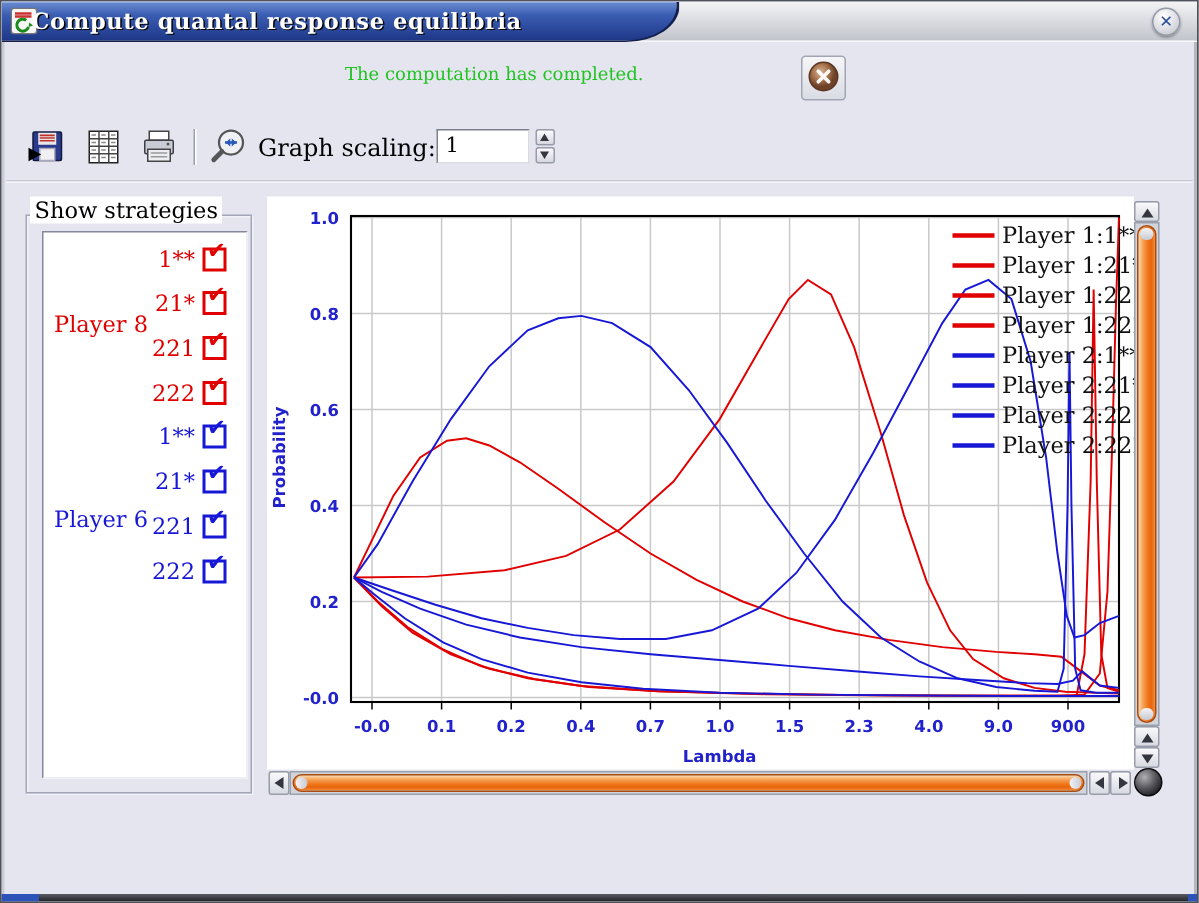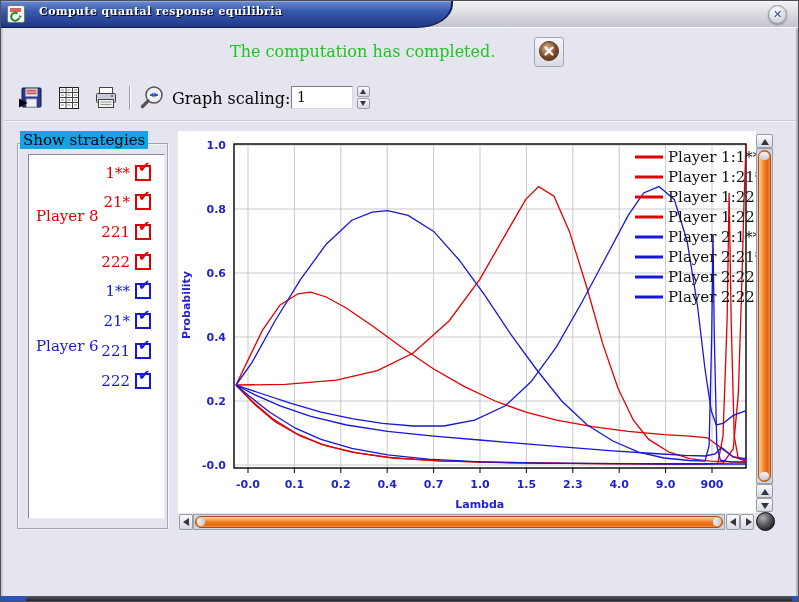--- a/index.html
+++ b/index.html
@@ -8,29 +8,29 @@
        border:1px solid #4e515a;font-family:"DejaVu Serif",serif;
        box-shadow:inset 2px 0 0 #c9cbd4, inset -2px 0 0 #b4b6c0;}
   
   .titlebar{position:absolute;left:0;top:0;right:0;height:27px;
             background:linear-gradient(180deg,#f4f4f6,#c2c4cc);border-bottom:1px solid #f7f8fb;}
   .tb-blue{position:absolute;left:0;top:0;width:452px;height:27px;
            background:linear-gradient(180deg,#6d8ed2 0%,#3a5db2 35%,#1e3787 100%);
            border-right:2px solid #131f4e;border-bottom:1px solid #131f4e;
            border-bottom-right-radius:36px 24px;box-shadow:inset 0 1px 0 #8fa9e0;}
   .tb-icon{position:absolute;left:6px;top:4px;width:18px;height:18px;}
-  .tb-title{position:absolute;left:38px;top:4px;font-weight:bold;font-size:11px;color:#fff;
+  .tb-title{position:absolute;left:20px;top:4px;font-weight:bold;font-size:15px;color:#fff;
             text-shadow:1px 1px 0 #000;letter-spacing:.4px;white-space:nowrap;}
   .tb-close{position:absolute;right:11px;top:4px;width:19px;height:19px;border-radius:50%;
             background:radial-gradient(circle at 40% 30%,#ffffff,#d2d4da 70%,#b2b4bc);
             border:1px solid #9298a6;box-shadow:0 1px 2px rgba(0,0,0,.35);cursor:default;}
   .tb-close::before{content:"✕";position:absolute;left:0;right:0;top:2px;text-align:center;
             font:bold 11px "DejaVu Sans",sans-serif;color:#2a4e9e;}
   
-  .status{position:absolute;left:229px;top:41px;font-size:16px;color:#21c321;white-space:nowrap;}
+  .status{position:absolute;left:229px;top:41px;font-size:12px;color:#21c321;white-space:nowrap;}
   .stop-btn{position:absolute;left:533px;top:36px;width:30px;height:30px;
             background:linear-gradient(180deg,#f6f6f8,#dadce4);
             border:1px solid #a2a6b2;border-radius:3px;padding:0;}
   
   .ticon{position:absolute;top:84px;width:26px;height:26px;}
   .ti-save{left:17px;} .ti-table{left:55px;} .ti-print{left:92px;} .ti-zoom{left:138px;width:29px;}
   .tsep{position:absolute;left:128px;top:85px;height:24px;width:1px;background:#9aa0ac;box-shadow:1px 0 0 #fff;}
   .lbl-scaling{position:absolute;left:171px;top:88px;font-size:16px;color:#000;}
   .scale-box{position:absolute;left:290px;top:85px;width:62px;height:23px;background:#fff;
              border:1px solid;border-color:#7a7e8a #d8dae0 #d8dae0 #7a7e8a;
@@ -40,21 +40,21 @@
       background:linear-gradient(180deg,#fbfbfd,#d6d8e0);border:1px solid #989caa;border-radius:2px;}
   .sb.up{top:0}.sb.dn{top:12px}
   .sb::before{content:"";position:absolute;left:2px;width:0;height:0;border-left:3px solid transparent;border-right:3px solid transparent;}
   .sb.up::before{top:2px;border-bottom:5px solid #33363e;}
   .sb.dn::before{top:2px;border-top:5px solid #33363e;}
   .hr-sep{position:absolute;left:3px;right:3px;top:119px;height:0;
           border-top:1px solid #c9ccd6;border-bottom:1px solid #f5f6fa;}
   
   .gbox{position:absolute;left:16px;top:142px;width:151px;height:386px;
         border:1px solid #a2a6b6;box-shadow:inset 1px 1px 0 #f2f3f8,1px 1px 0 #f2f3f8;}
-  .gbox-title{position:absolute;left:19px;top:130px;background:#0ea5e9;padding:0 3px;font-size:15px;}
+  .gbox-title{position:absolute;left:19px;top:130px;background:#ffffff;padding:0 3px;font-size:15px;}
   .slist{position:absolute;left:27px;top:153px;width:137px;height:365px;background:#fff;
          border:1px solid;border-color:#84889a #eceef4 #eceef4 #84889a;}
   .s-row{position:absolute;left:0;width:100%;height:24px;}
   .rt0{top:7px}.rt1{top:36px}.rt2{top:66px}.rt3{top:96px}
   .rt4{top:125px}.rt5{top:155px}.rt6{top:185px}.rt7{top:215px}
   .s-lab{position:absolute;right:34px;top:2px;font-size:15px;}
   .c-red{color:#e10000}.c-blue{color:#1717d6}
   .s-cb{position:absolute;right:13px;top:3px;width:16px;height:16px;border:2px solid;background:#fff;}
   .b-red{border-color:#e10000}.b-blue{border-color:#1717d6}
   .chk{position:absolute;left:1px;top:-9px;font:bold 15px "DejaVu Sans",sans-serif;font-style:normal;}

